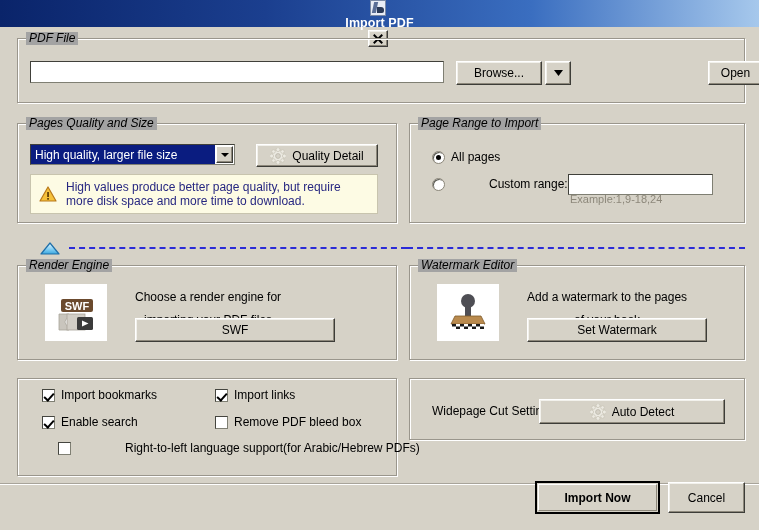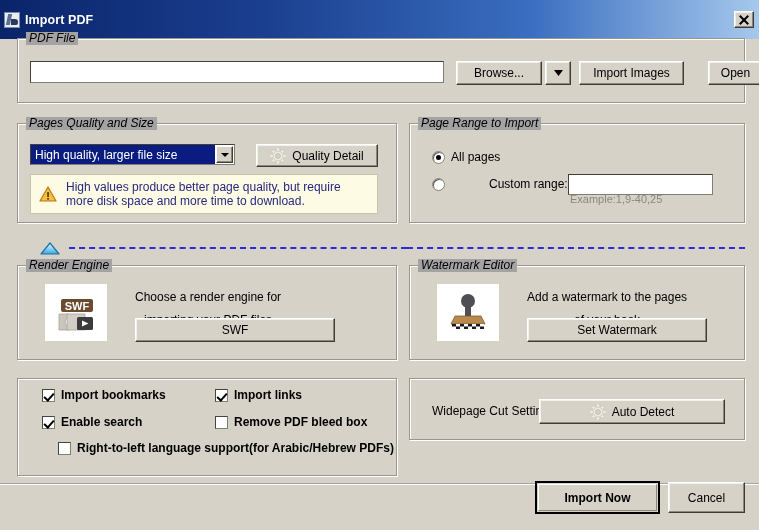--- a/index.html
+++ b/index.html
@@ -18,26 +18,27 @@
     overflow: hidden;
     font-size: 12px;
     color: #000000;
   }
 
   
   #titlebar {
     position: absolute;
     left: 0; top: 0;
     width: 759px;
-    height: 39px;
+    height: 27px;
     background: linear-gradient(to right, #0a246a 0%, #1b3f8f 35%, #3a6ec0 70%, #a6c8ec 100%);
     display: flex;
     align-items: center;
     padding: 0 2px;
     box-sizing: border-box;
+    flex-direction: column;
   }
   #titlebar .tb-icon {
     width: 16px; height: 16px;
     margin-left: 2px; margin-right: 5px;
     position: relative;
     background: #e9edf6;
     border: 1px solid #7b8aa6;
     box-sizing: border-box;
     flex: 0 0 auto;
   }
@@ -152,21 +153,20 @@
     border-bottom-color: #8d887b;
     pointer-events: none;
   }
 
   .chk-row {
     position: absolute;
     display: flex;
     align-items: center;
     font-size: 12px;
     white-space: nowrap;
-    font-weight: bold;
   }
   .chk-box {
     width: 13px; height: 13px;
     background: #ffffff;
     border: 1px solid #7f7f73;
     border-top-color: #45453f;
     border-left-color: #45453f;
     box-sizing: border-box;
     margin-right: 6px;
     position: relative;
@@ -384,23 +384,20 @@
   <div class="groupbox" id="grp-pdffile">
     <div class="gb-title">PDF File</div>
     <input class="textbox" id="inp-path" style="left: 12px; top: 22px; width: 414px; height: 22px;" value="">
     <div class="btn" style="left:438px; top:22px; width:86px; height:24px;">
       <span>Browse...</span>
     </div>
     <div class="btn" style="left:527px; top:22px; width:26px; height:24px;">
       <svg width="9" height="6" viewBox="0 0 9 6">
         <polygon points="0,0 9,0 4.5,6" fill="#000"></polygon>
       </svg>
-    </div>
-    <div class="btn" style="left:561px; top:22px; width:105px; height:24px;">
-      <span>Import Images</span>
     </div>
     <div class="btn" style="left:690px; top:22px; width:55px; height:24px;">
       <span>Open</span>
     </div>
   </div>
 
   <div class="groupbox" id="grp-quality">
     <div class="gb-title">Pages Quality and Size</div>
 
     <div id="combo-quality">
@@ -448,21 +445,21 @@
       <span>All pages</span>
     </div>
 
     <div class="radio-row" style="left:22px; top:53px;gap:38px;">
       <span class="radio-box"></span>
       <span>Custom range:</span>
     </div>
 
     <input class="textbox" style="left: 158px; top: 50px; width: 145px; height: 21px;" value="">
 
-    <div id="hint-example">Example:1,9-40,25</div>
+    <div id="hint-example">Example:1,9-18,24</div>
   </div>
 
   <div id="adv-divider">
     <span class="tri">
       <svg width="20" height="13" viewBox="0 0 20 13">
         <defs>
           <linearGradient id="trg" x1="0" y1="0" x2="0" y2="1">
             <stop offset="0" stop-color="#eaf6fd"></stop>
             <stop offset="0.5" stop-color="#8fd4f5"></stop>
             <stop offset="1" stop-color="#3aa8e0"></stop>
@@ -539,21 +536,21 @@
       <span>Import links</span>
     </div>
     <div class="chk-row" style="left:24px; top:36px;align-items:center;">
       <span class="chk-box checked"></span>
       <span>Enable search</span>
     </div>
     <div class="chk-row" style="left:197px; top:36px;">
       <span class="chk-box"></span>
       <span>Remove PDF bleed box</span>
     </div>
-    <div class="chk-row" style="left:40px; top:62px;">
+    <div class="chk-row" style="left:40px; top:62px;gap:48px;">
       <span class="chk-box"></span>
       <span>Right-to-left language support(for Arabic/Hebrew PDFs)</span>
     </div>
   </div>
 
   <div class="groupbox" id="grp-widepage">
     <div id="lbl-widepage">Widepage Cut Setting</div>
     <div class="btn" style="left:129px; top:20px; width:186px; height:25px;">
       <span class="gear-icon">
         <svg width="16" height="16" viewBox="0 0 16 16">

